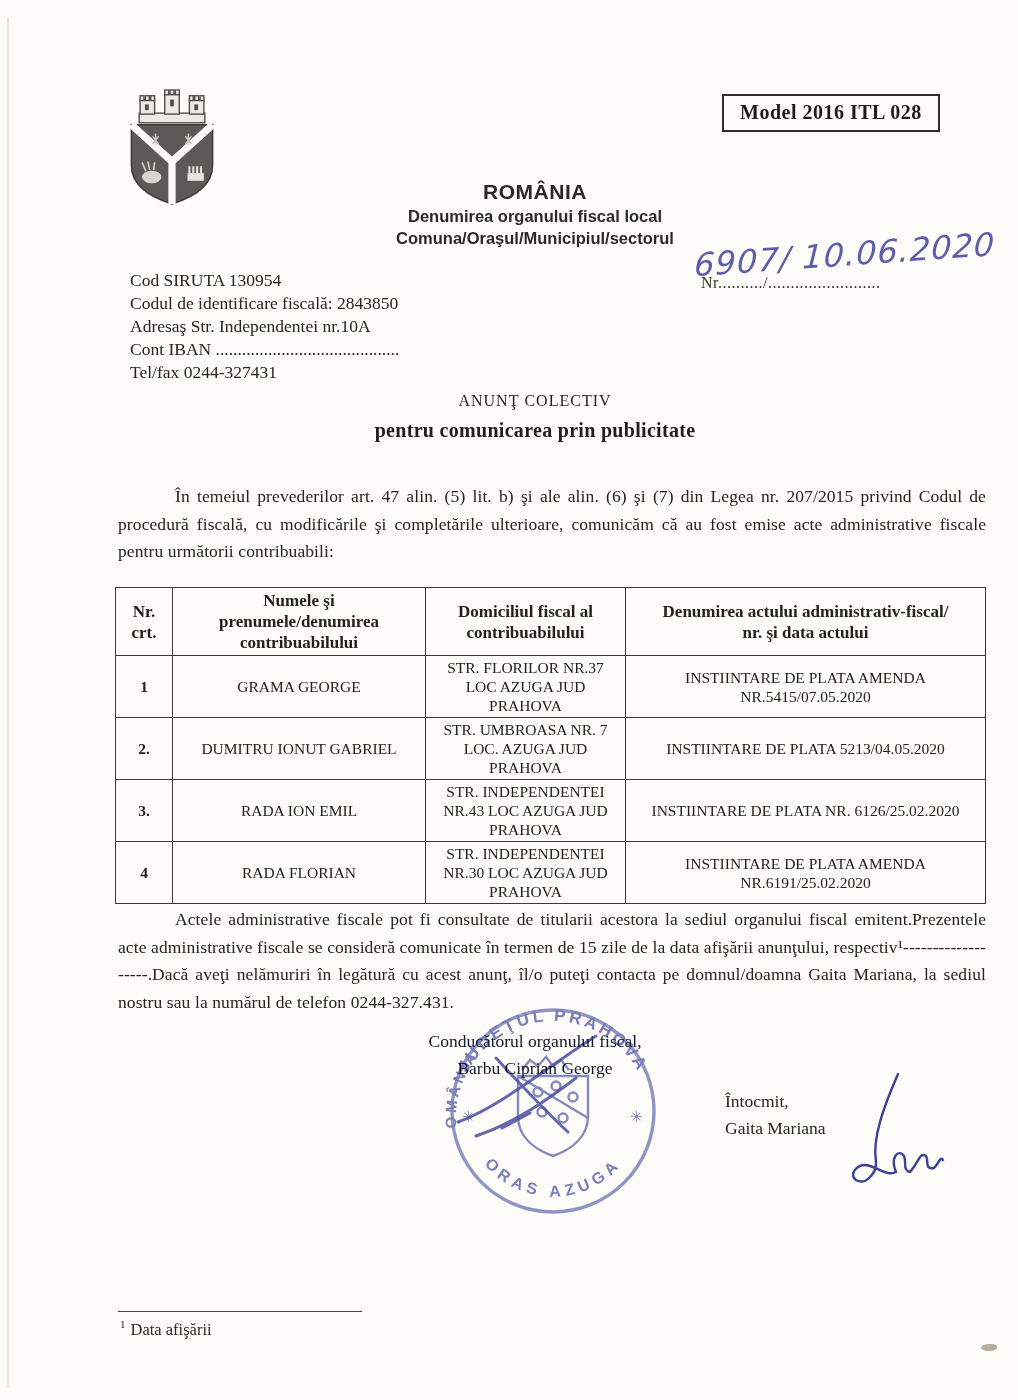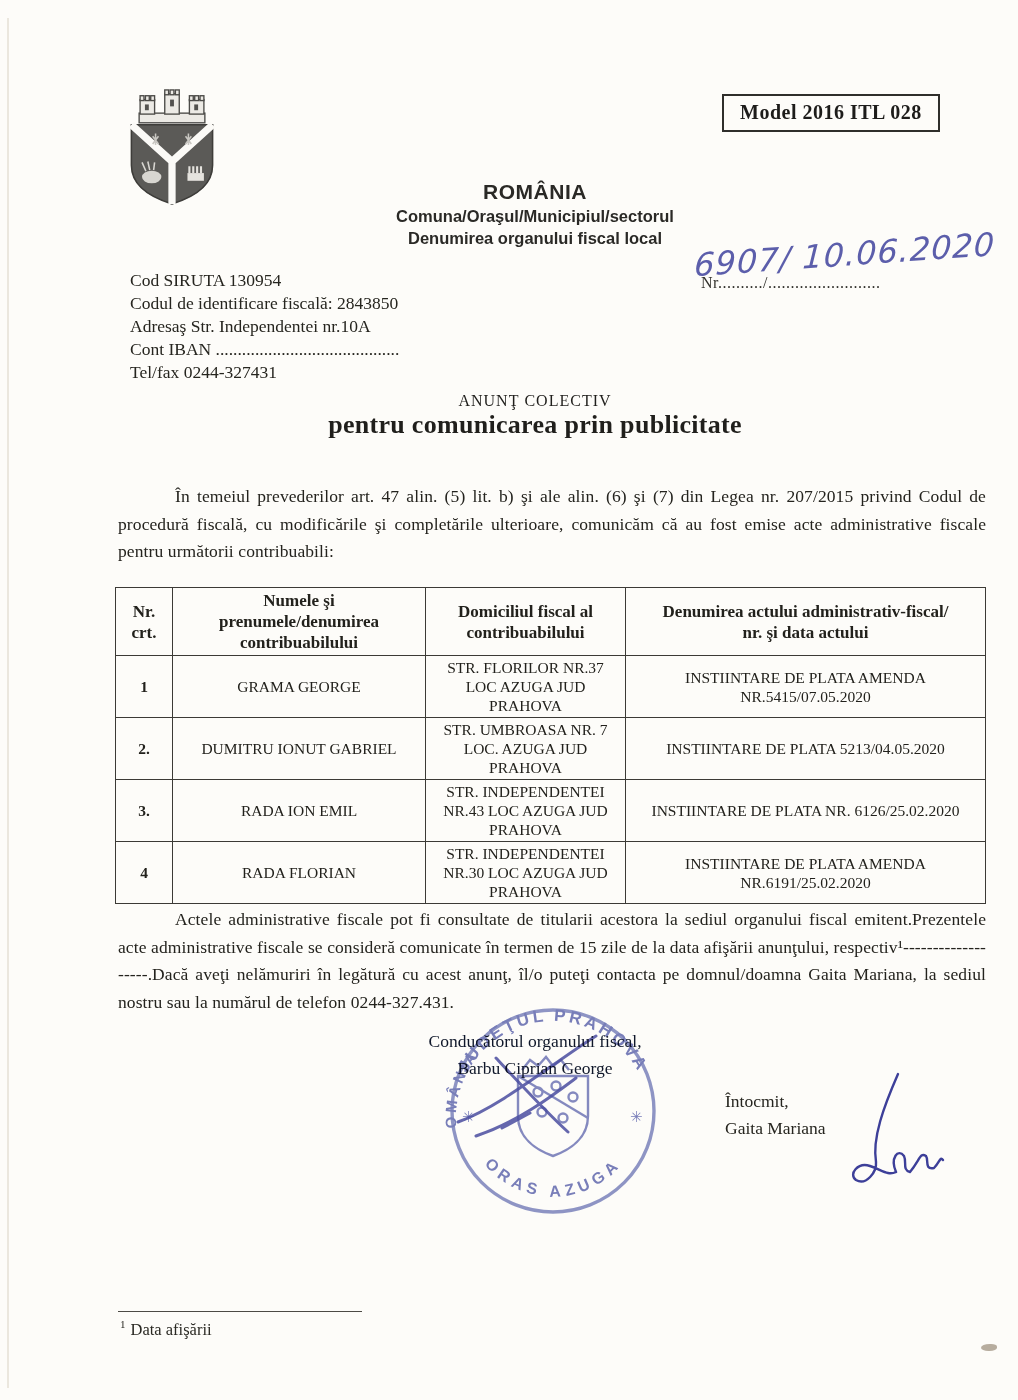--- a/index.html
+++ b/index.html
@@ -41,21 +41,21 @@
   .handwritten-nr {
     position: absolute; left: 694px; top: 236px; width: 290px;
     font-family: "DejaVu Sans", sans-serif; font-style: italic;
     font-size: 32px; color: #4b4ea3; letter-spacing: 1px;
     transform: rotate(-4deg) skewX(-7deg); white-space: nowrap; opacity: .9;
   }
   .printed-nr { position: absolute; left: 701px; top: 274px; font-size: 16px; color: #33322d; letter-spacing: .5px; }
   
   .title-block { position: absolute; left: 100px; top: 392px; width: 870px; text-align: center; color: #201f1c; }
   .title-block .main { font-size: 16px; font-weight: normal; letter-spacing: 1px; }
-  .title-block .subtitle { font-size: 26px; font-weight: bold; letter-spacing: .3px; }
+  .title-block .subtitle { font-size: 20px; font-weight: bold; margin-top: 9px; letter-spacing: .3px; }
   
   .para {
     position: absolute; left: 118px; width: 868px;
     font-size: 17.5px; line-height: 27.5px; text-align: justify;
     text-indent: 57px; color: #24231e; letter-spacing: .1px;
   }
   .para.intro { top: 483px; }
   .para.body2 { top: 906px; }
   
   table.announce {
@@ -125,22 +125,22 @@
       <path d="M78,92 v-7 M82,92 v-7 M86,92 v-7 M90,92 v-7" stroke="#e5e3de" stroke-width="2.2"></path>
     </g>
   </svg>
 
   <div class="model-box">
     <span>Model 2016 ITL 028</span>
   </div>
 
   <div class="letterhead">
     <div class="country">ROMÂNIA</div>
+    <div class="sub">Denumirea organului fiscal local</div>
     <div class="sub">Comuna/Oraşul/Municipiul/sectorul</div>
-    <div class="sub">Denumirea organului fiscal local</div>
   </div>
 
   <div class="org-info">
     <div>Cod SIRUTA 130954</div>
     <div>Codul de identificare fiscală: 2843850</div>
     <div>Adresaş Str. Independentei nr.10A</div>
     <div>Cont IBAN ..........................................</div>
     <div>Tel/fax 0244-327431</div>
   </div>
 

